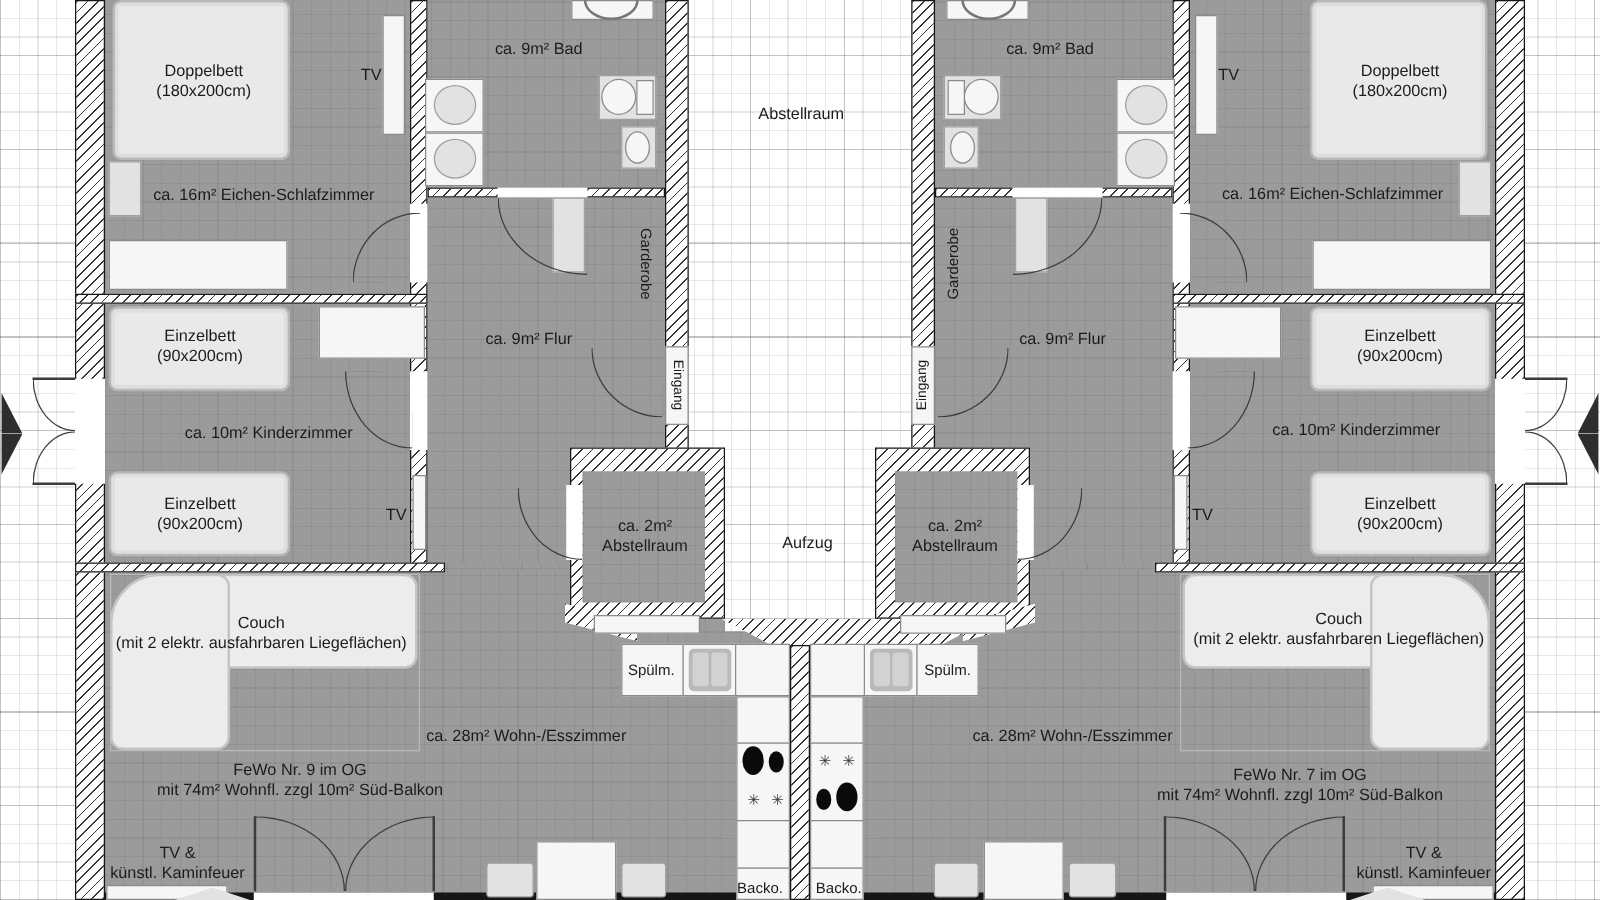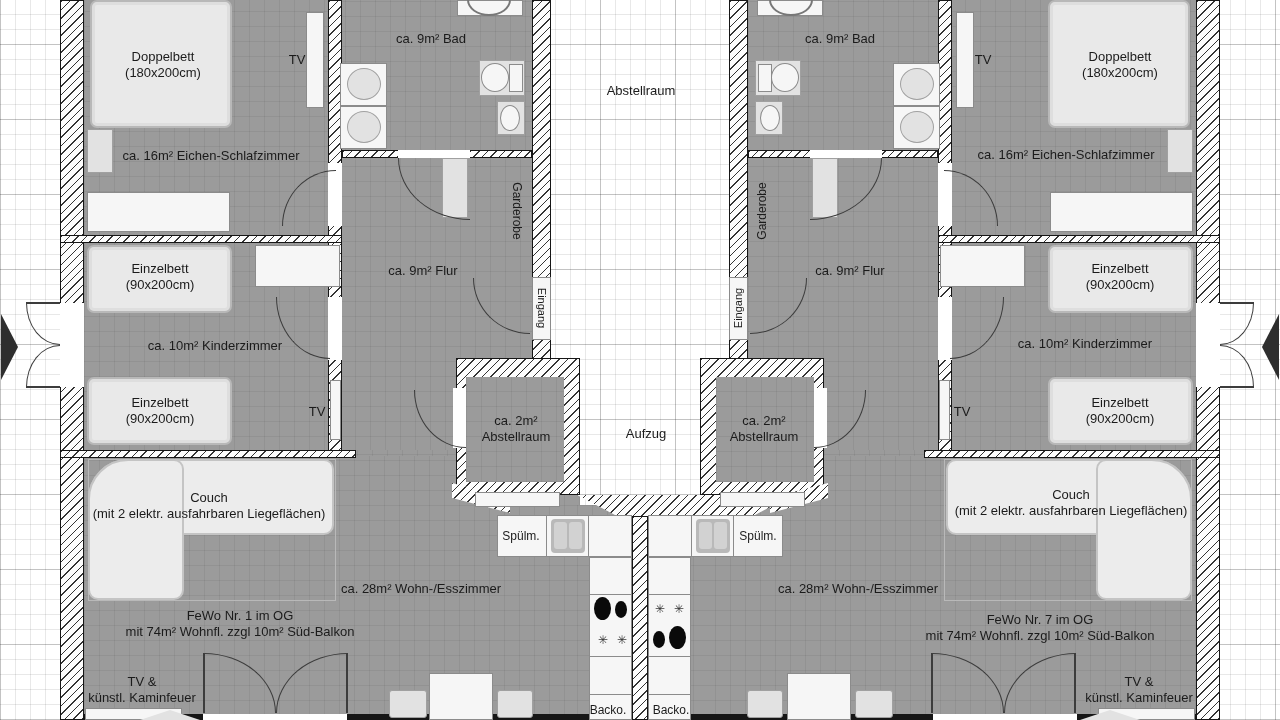--- a/index.html
+++ b/index.html
@@ -294,21 +294,21 @@
     </div>
   <div class="lbl" style="left:1071px;top:503px">
       <span>Couch</span>
       <span>(mit 2 elektr. ausfahrbaren Liegeflächen)</span>
     </div>
   <div class="lbl s12" style="left:521px;top:536px">Spülm.</div>
   <div class="lbl s12" style="left:758px;top:536px">Spülm.</div>
   <div class="lbl" style="left:421px;top:589px">ca. 28m² Wohn-/Esszimmer</div>
   <div class="lbl" style="left:858px;top:589px">ca. 28m² Wohn-/Esszimmer</div>
   <div class="lbl" style="left:240px;top:624px">
-      <span>FeWo Nr. 1 im OG</span>
+      <span>FeWo Nr. 9 im OG</span>
       <span>mit 74m² Wohnfl. zzgl 10m² Süd-Balkon</span>
     </div>
   <div class="lbl" style="left:1040px;top:628px">
       <span>FeWo Nr. 7 im OG</span>
       <span>mit 74m² Wohnfl. zzgl 10m² Süd-Balkon</span>
     </div>
   <div class="lbl" style="left:142px;top:690px">
       <span>TV &amp;</span>
       <span>künstl. Kaminfeuer</span>
     </div>

